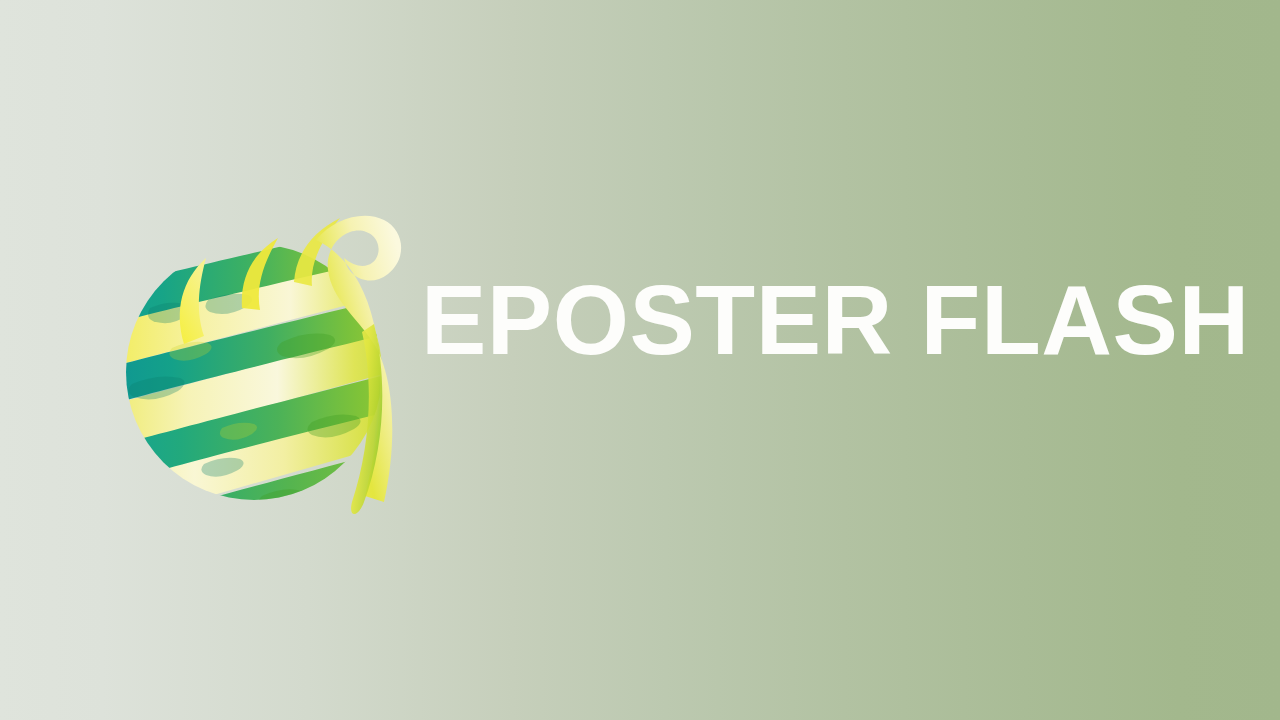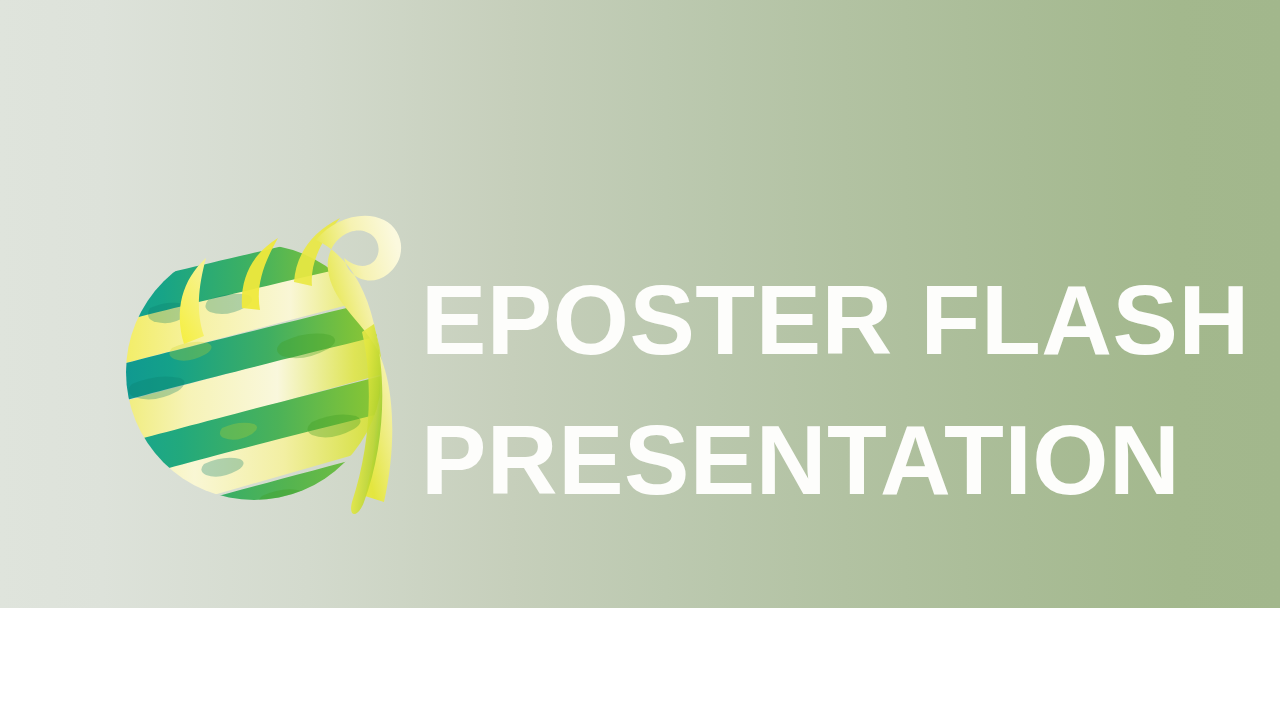--- a/index.html
+++ b/index.html
@@ -8,21 +8,21 @@
     padding: 0;
     background: #ffffff;
   }
   body {
     font-family: "Liberation Sans", sans-serif;
   }
 
   #slide {
     position: relative;
     width: 1280px;
-    height: 608px;
+    height: 720px;
     overflow: hidden;
     
     background: linear-gradient(90deg,
                 #dfe4dc 0%,
                 #dde2da 8%,
                 #d3dacd 24%,
                 #c6cfbb 40%,
                 #bcc9b0 52%,
                 #b2c2a2 66%,
                 #a9bc96 80%,
@@ -186,16 +186,15 @@
                C 220 104 244 120 262 148
                C 282 180 286 244 272 306 Z" fill="url(#gCurlTop)"></path>
 
       <path d="M 262 128 C 276 186 272 252 252 306 C 246 322 236 322 240 306
                C 258 252 262 188 250 136 Z" fill="url(#gSpineR)" opacity="0.9"></path>
     </svg>
   </div>
 
   <div id="headline">
     <div class="headline-line">EPOSTER FLASH</div>
-    <div class="headline-line">PRESENTATION</div>
   </div>
 
 </div>
 
 </body></html>

